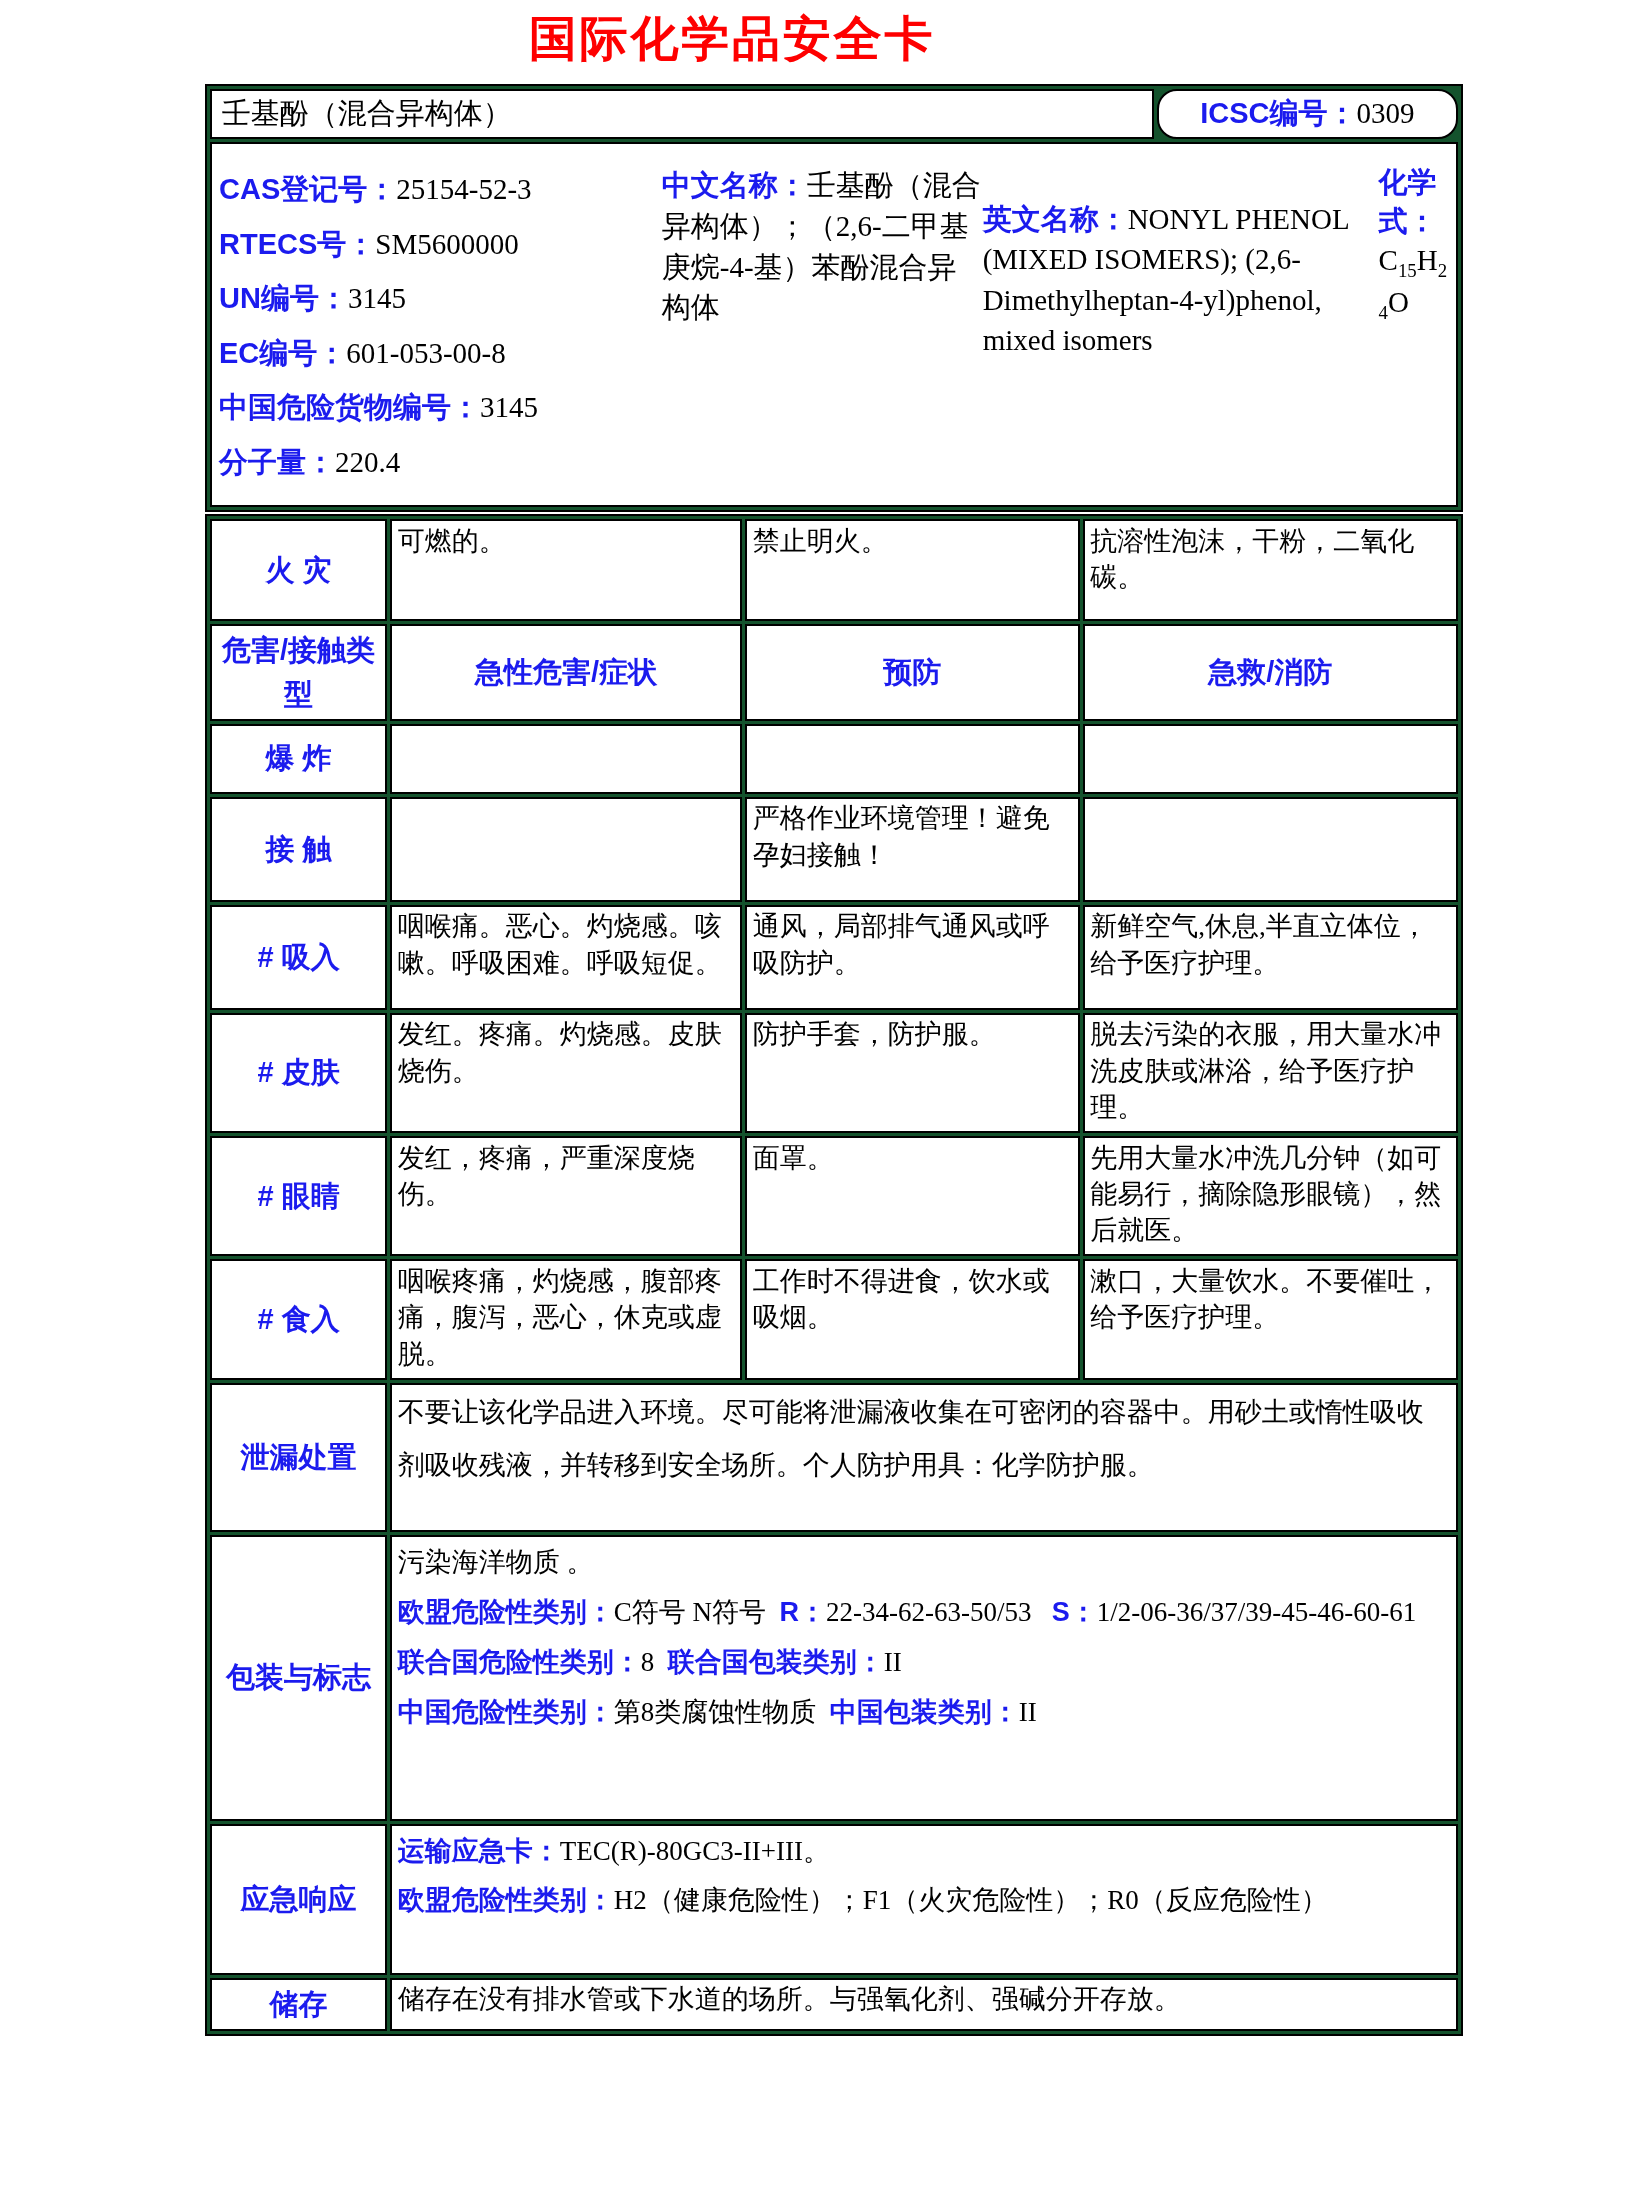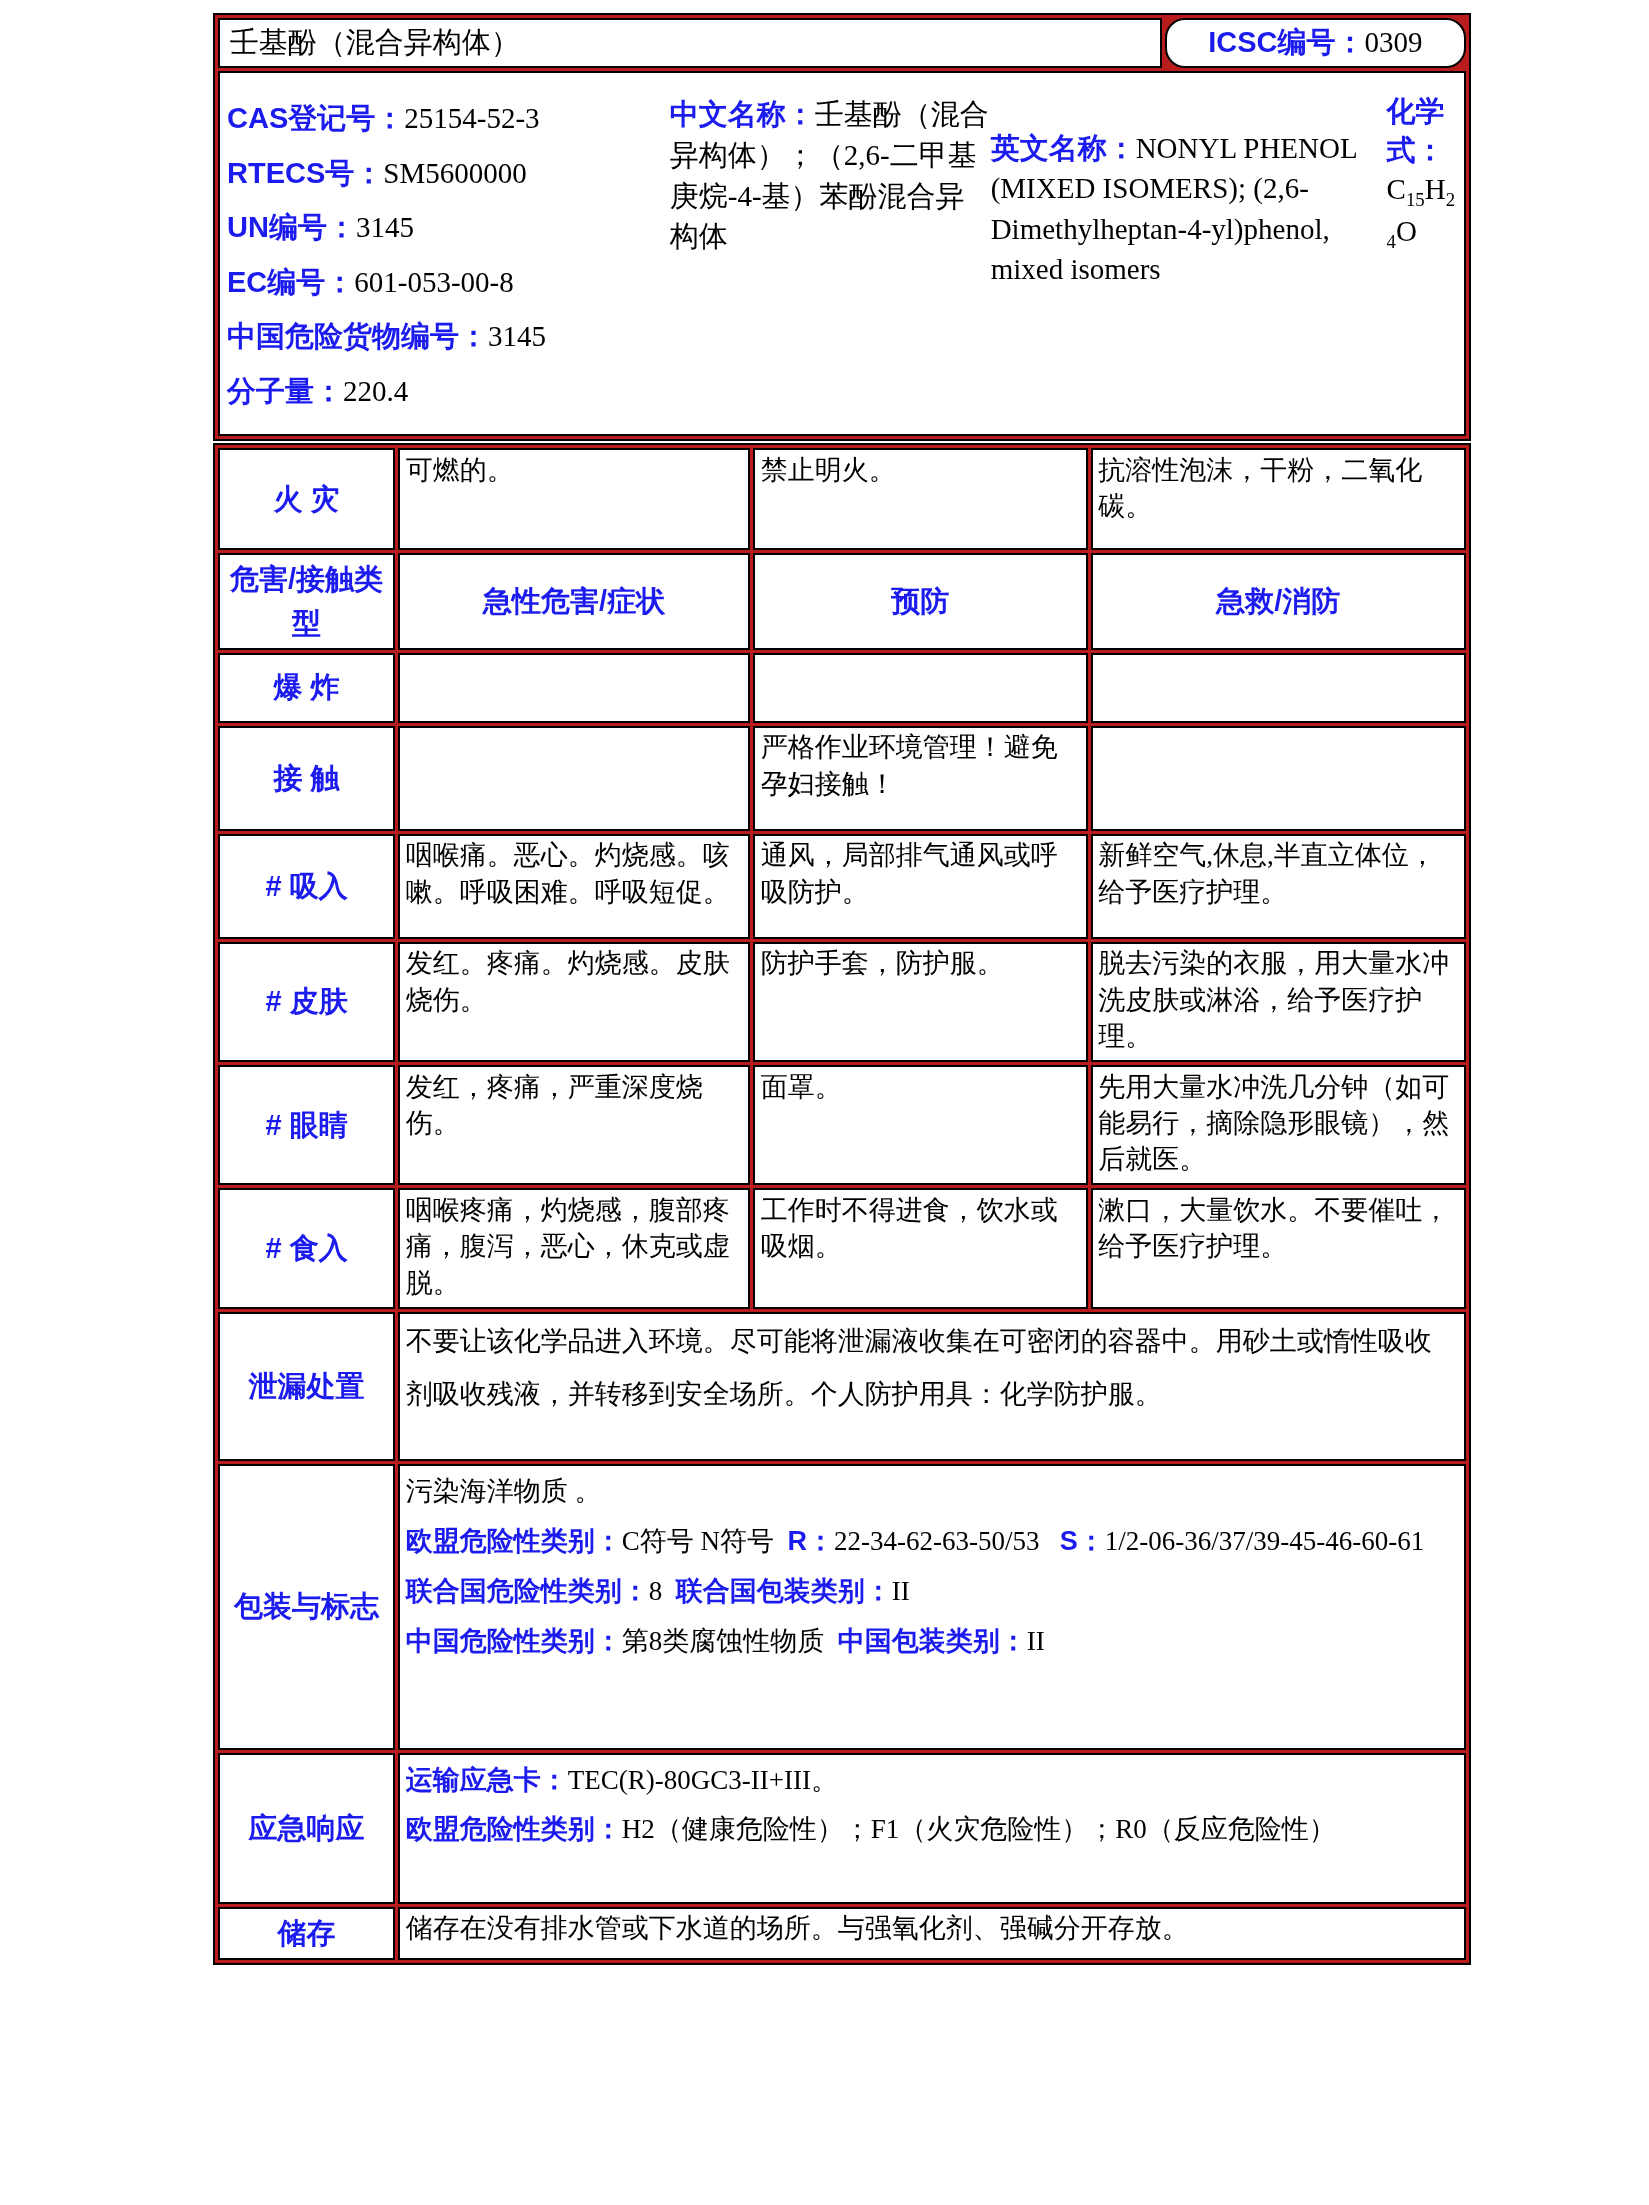--- a/index.html
+++ b/index.html
@@ -29,23 +29,22 @@
   .card {
     margin-left: 205px;
     margin-top: 12.6px;
     width: 1258px;
   }
   table.tbl {
     width: 100%;
     border-collapse: separate;
     border-spacing: 3.5px;
     border: 2.8px solid #000000;
-    background: #b91c1c;
+    background: #14532d;
     table-layout: fixed;
-    margin-left: 8px;
   }
   table.tbl td {
     border: 2.1px solid #000000;
     background: #ffffff;
     padding: 2.8px 7px;
     font-size: 27px;
     line-height: 1.35;
     vertical-align: top;
     word-break: break-word;
   }
@@ -106,20 +105,21 @@
   .pack-cell    { line-height: 1.85 !important; }
   .emerg-cell   { line-height: 1.8  !important; }
   .store-cell   { line-height: 1.4  !important; }
   .pack-cell p, .emerg-cell p { margin: 0; }
 </style>
 </head>
 <body>
 
 <div id="page">
 
+  <div class="title">国际化学品安全卡</div>
 
   <div class="card">
 
     <table class="tbl info-tbl">
       <colgroup>
           <col style="width:75.8%">
           <col style="width:24.2%">
         </colgroup>
       <tbody>
           <tr style="height:50px">

